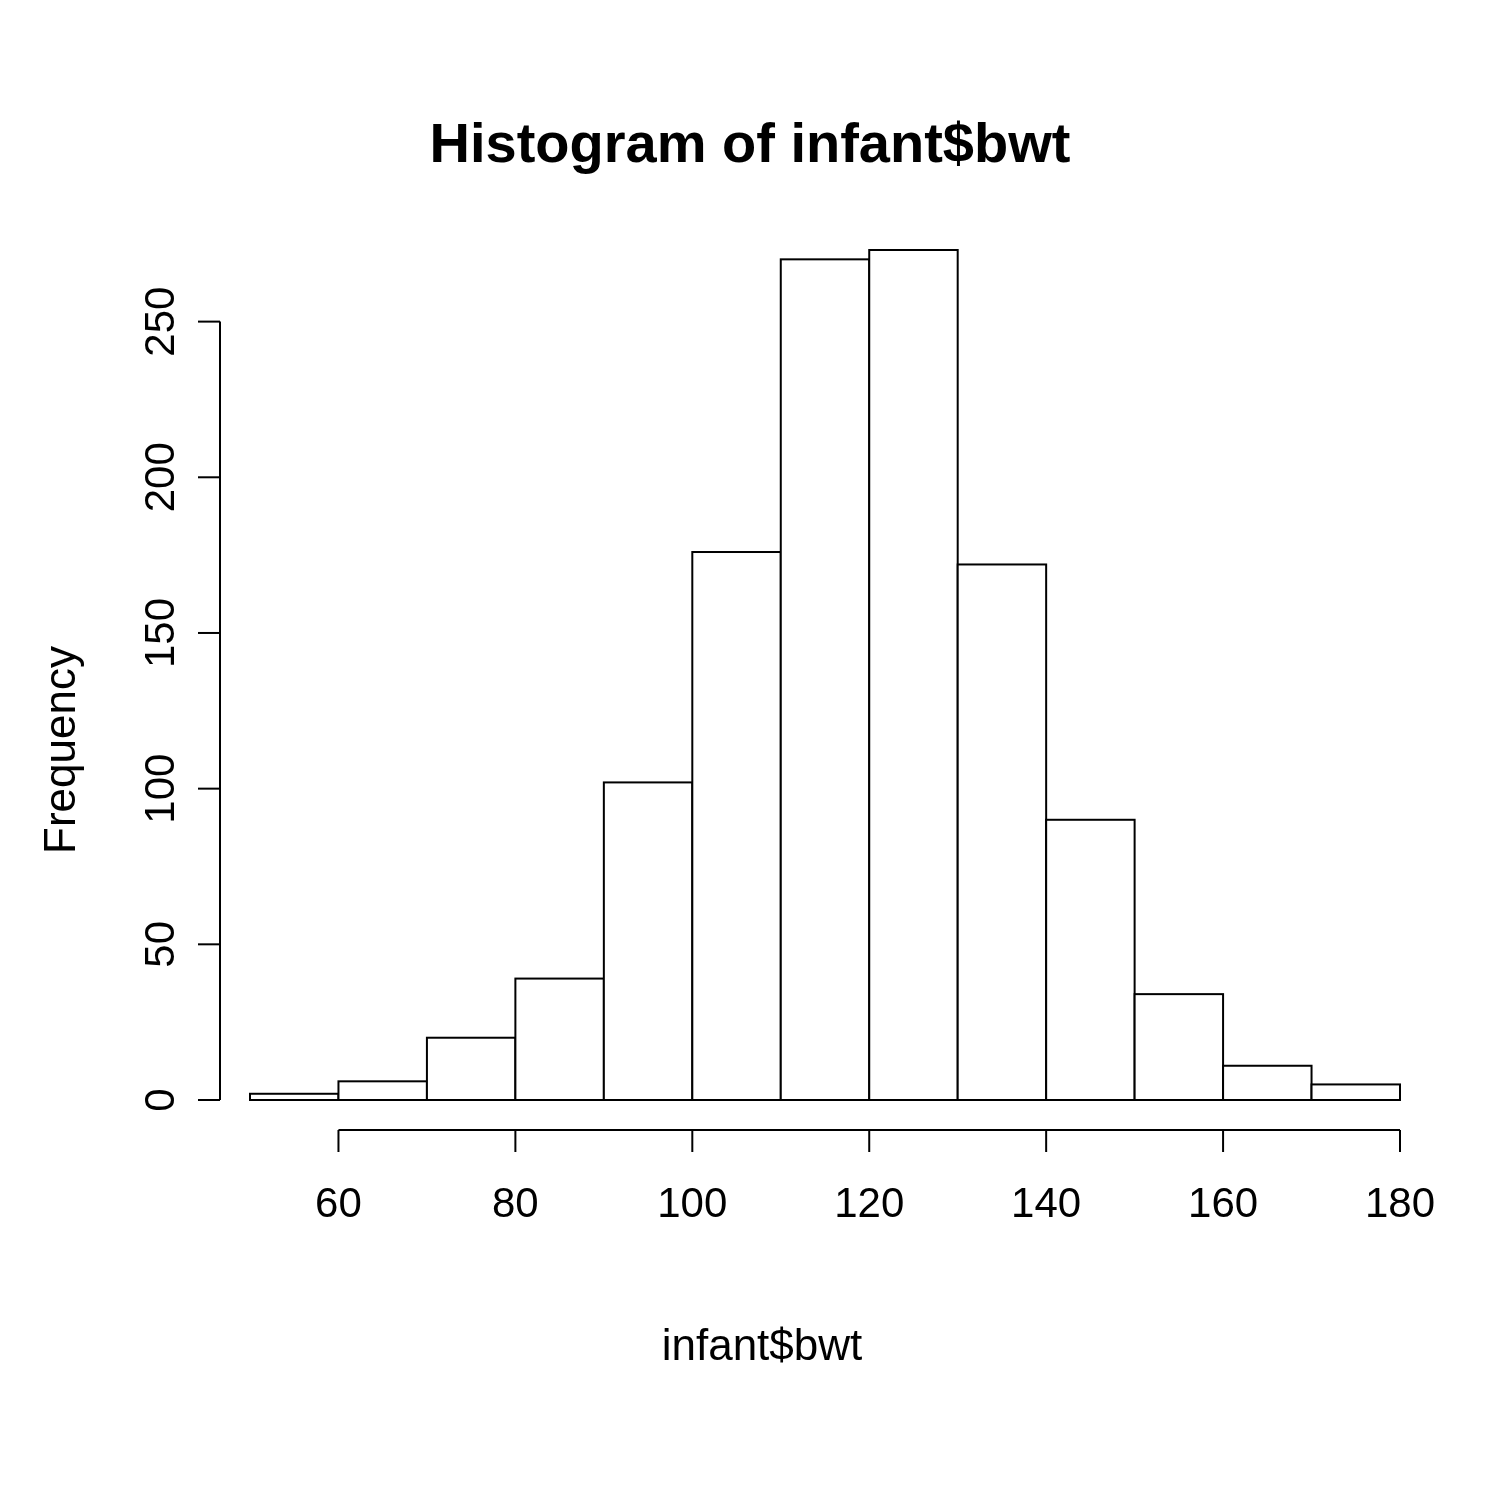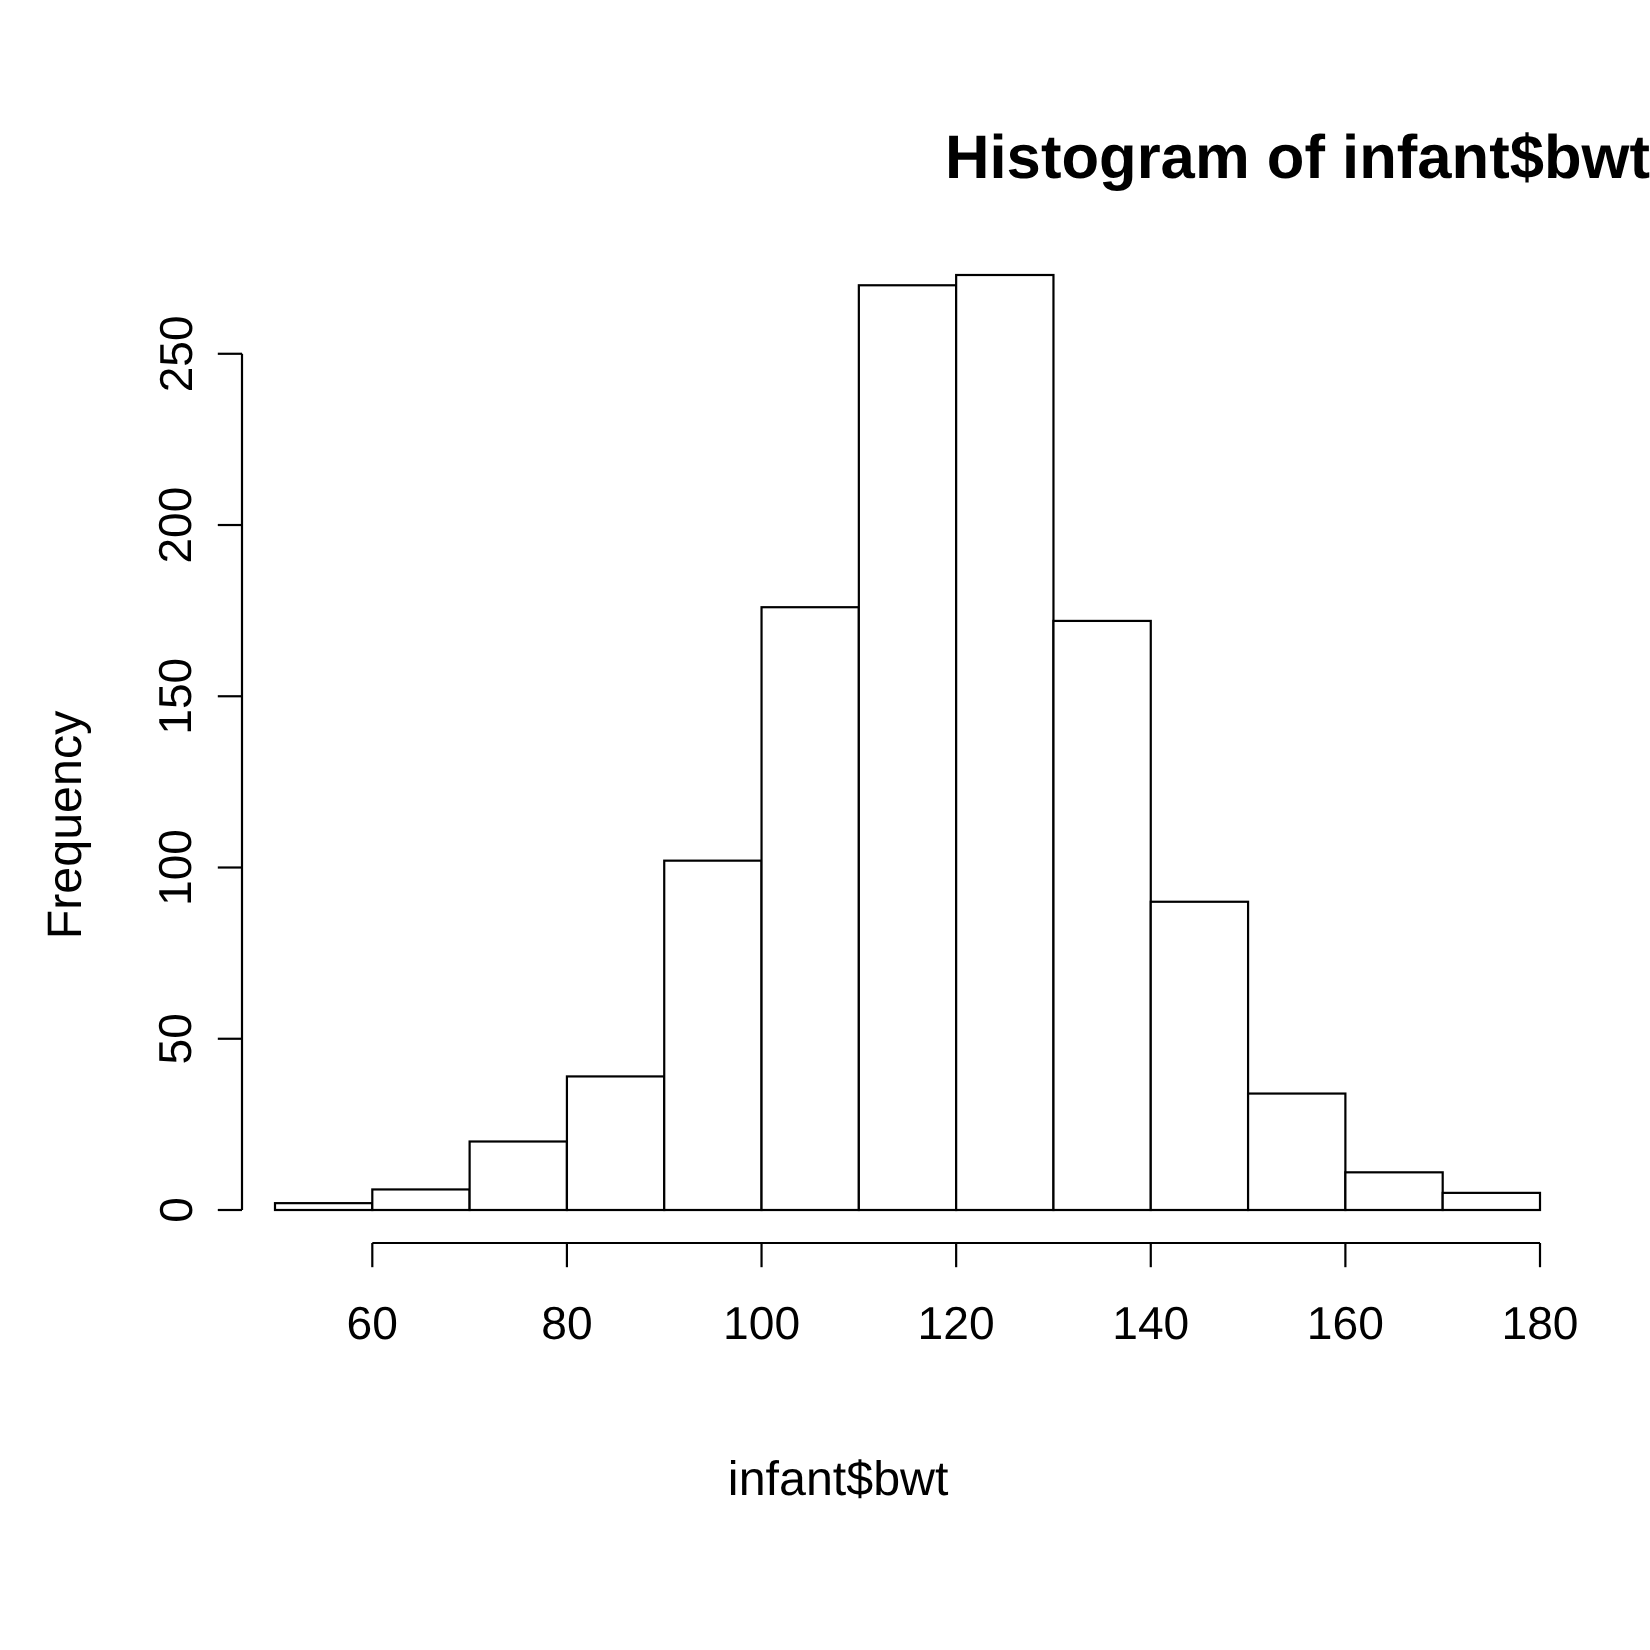--- a/index.html
+++ b/index.html
@@ -8,21 +8,21 @@
     width: 1500px;
     height: 1500px;
     background: #ffffff;
     font-family: Arial, Helvetica, sans-serif;
   }
   .title {
     position: absolute;
     top: 110px;
     left: 0;
     width: 1500px;
-    text-align: right;
+    text-align: center;
     font-size: 56px;
     font-weight: bold;
     color: #000;
   }
   .xlabel {
     position: absolute;
     top: 1320px;
     left: 12px;
     width: 1500px;
     text-align: center;

